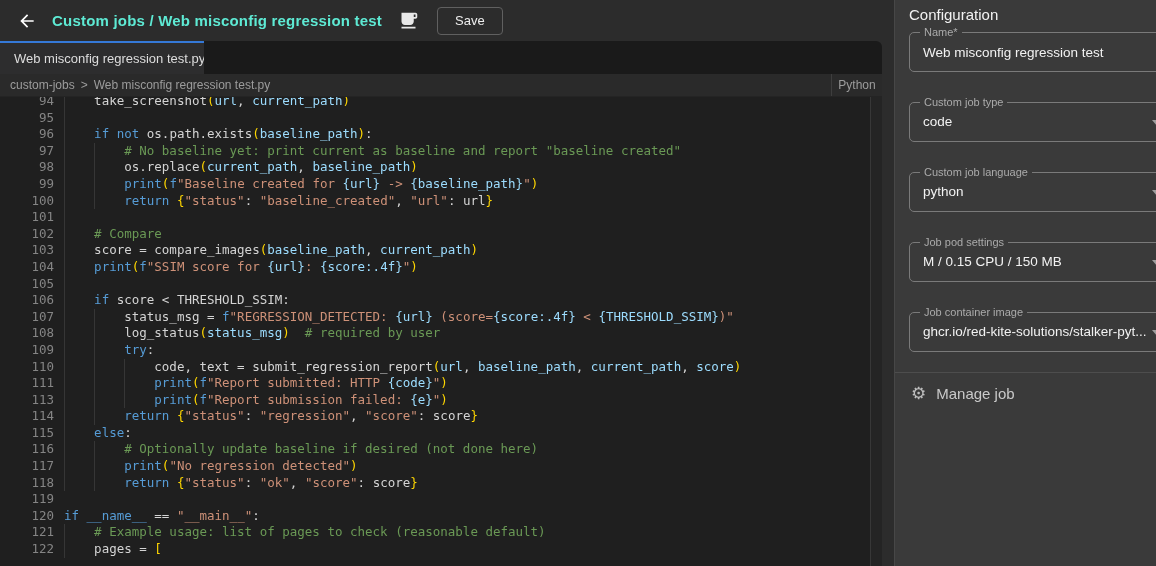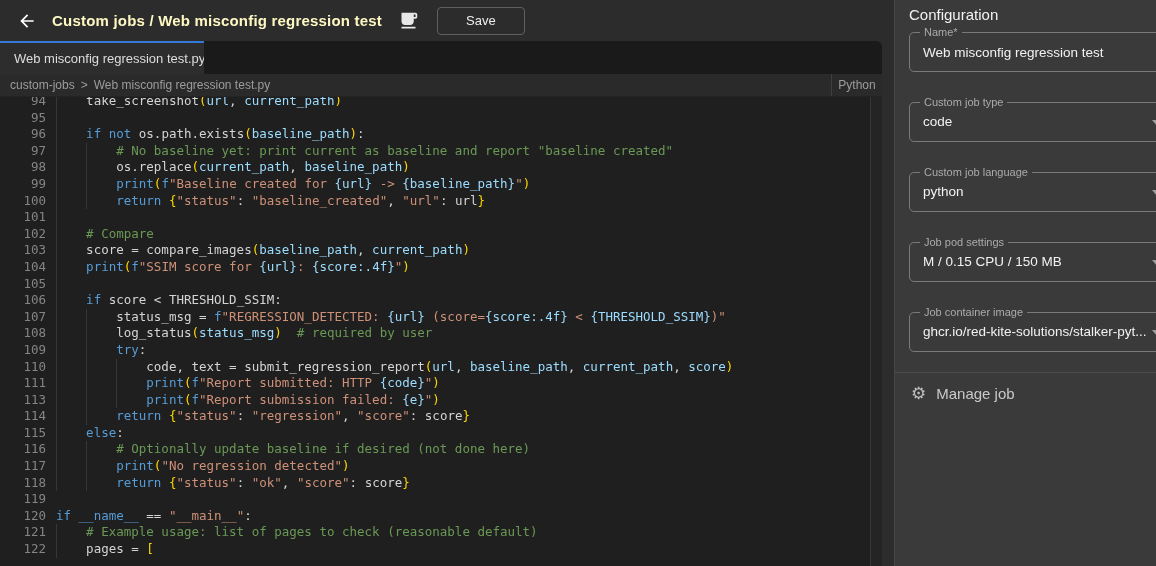--- a/index.html
+++ b/index.html
@@ -5,32 +5,32 @@
   html,body{margin:0;padding:0;}
   body{
     width:1156px;height:566px;overflow:hidden;display:flex;
     background:#2c2c2c;font-family:"Liberation Sans",sans-serif;
     -webkit-font-smoothing:antialiased;
   }
   
   .main{width:882px;flex:0 0 882px;display:flex;flex-direction:column;height:566px;}
   .header{height:41px;flex:0 0 41px;display:flex;align-items:center;padding:0 14px;background:#2c2c2c;}
   .back-btn{width:26px;height:26px;display:flex;align-items:center;justify-content:center;cursor:pointer;margin-right:12px;}
-  .page-title{font-size:15px;font-weight:bold;color:#fef9c3;letter-spacing:.2px;white-space:nowrap;}
+  .page-title{font-size:15px;font-weight:bold;color:#5eead4;letter-spacing:.2px;white-space:nowrap;}
   .coffee{margin-left:16px;display:flex;align-items:center;}
-  .save-btn{margin-left:18px;height:26px;padding:0 28px;background:#2c2c2c;border:1px solid #606060;
+  .save-btn{margin-left:18px;height:26px;padding:0 17px;background:#2c2c2c;border:1px solid #606060;
     border-radius:4px;color:#ededed;font-size:13px;display:flex;align-items:center;cursor:pointer;}
   .tabbar{height:33px;flex:0 0 33px;background:#1a1a1a;display:flex;border-radius:0 6px 0 0;}
   .tab{width:204px;box-sizing:border-box;background:#2d2d2e;border-top:2px solid #3579d8;
     color:#dddddd;font-size:13px;display:flex;align-items:center;padding:0 14px;cursor:pointer;white-space:nowrap;overflow:hidden;}
   .crumbbar{height:23px;flex:0 0 23px;background:#2a2a2a;display:flex;align-items:center;font-size:12px;color:#9c9c9c;border-bottom:1px solid #242424;box-sizing:border-box;}
   .crumbs{padding:0 10px;flex:1;display:flex;gap:6px;align-items:center;white-space:nowrap;overflow:hidden;}
   .lang-cell{width:50px;flex:0 0 50px;border-left:1px solid #3e3e3e;height:100%;display:flex;align-items:center;justify-content:center;cursor:pointer;}
   
-  .editor{flex:1;display:flex;background:#1f1f1f;overflow:hidden;}
+  .editor{flex:1;display:flex;background:#1f1f1f;overflow:hidden;padding-left:8px;}
   .code{flex:1;overflow:hidden;border-right:1px solid #373737;position:relative;}
   .lines{margin-top:-4px;}
   .cl{display:flex;height:16.6px;line-height:16.6px;font-family:"DejaVu Sans Mono",monospace;font-size:12.5px;}
   .ln{flex:0 0 46px;text-align:right;color:#858585;user-select:none;}
   .ct{margin-left:10px;position:relative;white-space:pre;flex:1;}
   .guide{position:absolute;top:0;bottom:0;width:1px;background:#363636;}
   .overview{width:11px;flex:0 0 11px;background:#242424;}
   .tk-p{color:#d4d4d4}.tk-k{color:#569cd6}.tk-s{color:#ce9178}.tk-c{color:#6a9955}.tk-v{color:#9cdcfe}.tk-b{color:#ffd700}
   
   .gap{width:12px;flex:0 0 12px;background:#2c2c2c;}

